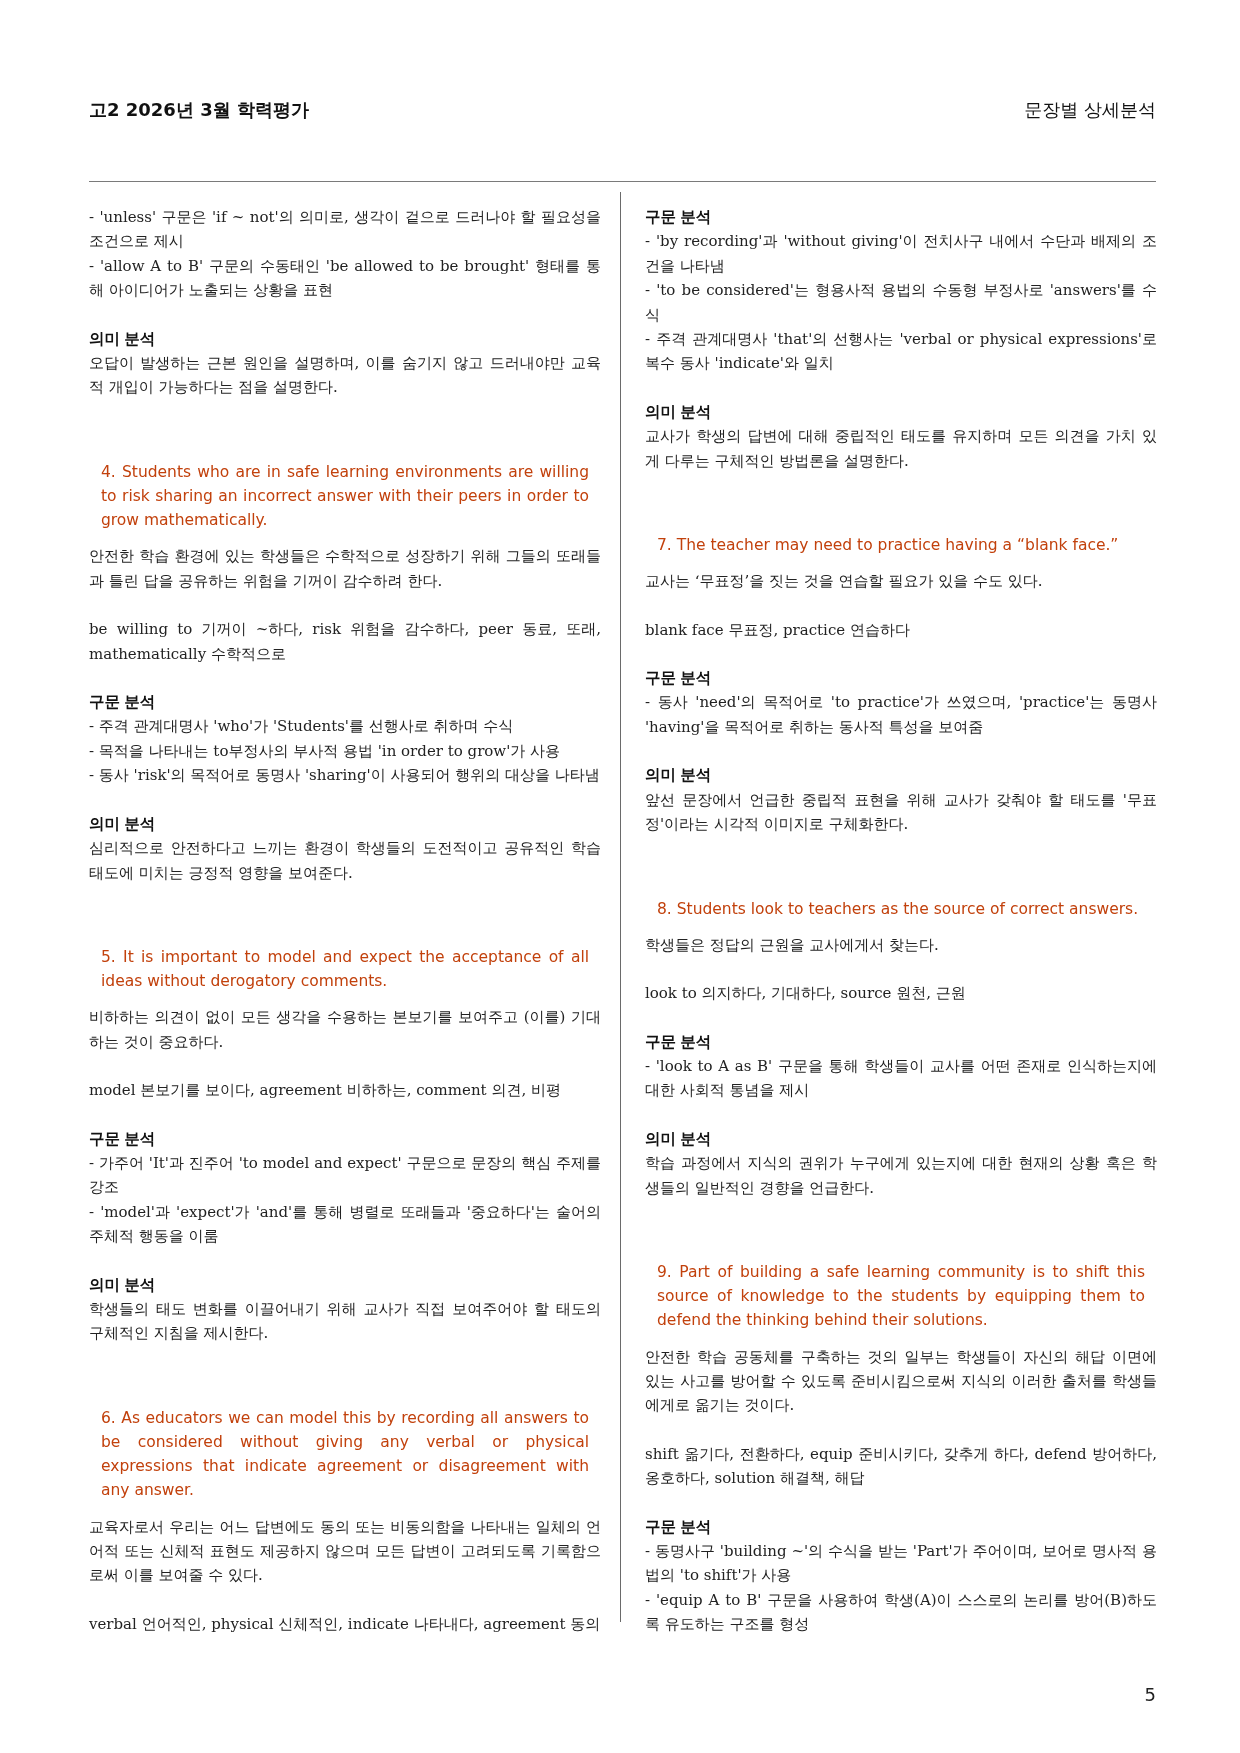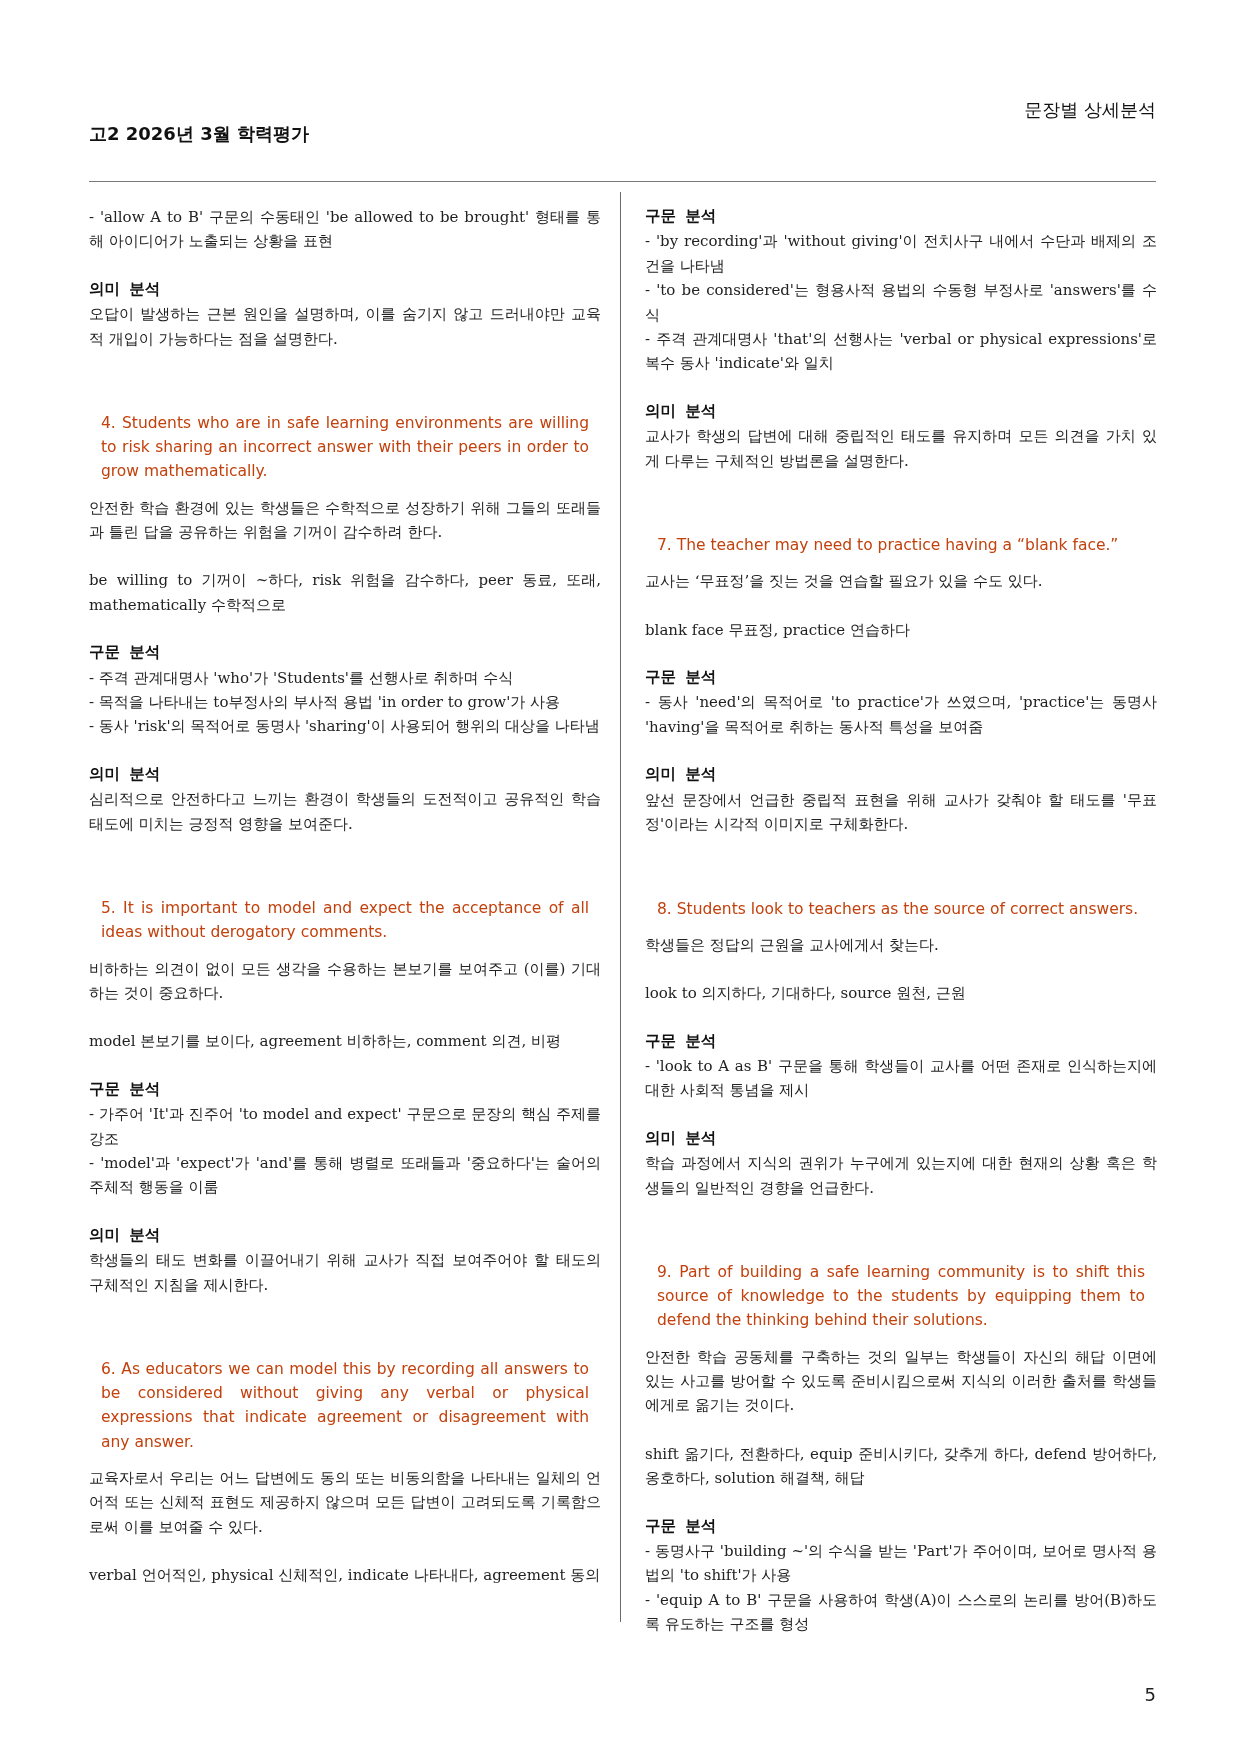--- a/index.html
+++ b/index.html
@@ -1,44 +1,45 @@
 <!DOCTYPE html>
 <html><head>
 <meta charset="utf-8">
 <style>
   html, body { margin: 0; padding: 0; background: #ffffff; }
   body { width: 1240px; height: 1753px; position: relative; overflow: hidden; color: #1a1a1a; }
   .page-header { position: absolute; left: 89px; right: 84px; top: 98px; height: 30px; }
-  .hdr-left { position: absolute; left: 0; top: 0; font-family: "DejaVu Sans", sans-serif; font-weight: bold; font-size: 18px; letter-spacing: 0px; color: #111; margin-top: 24px; }
+  .hdr-left { position: absolute; left: 0; top: 0; font-family: "DejaVu Sans", sans-serif; font-weight: bold; font-size: 18px; letter-spacing: 0px; color: #111; }
   .hdr-right { position: absolute; right: 0; top: 0; font-family: "DejaVu Sans", sans-serif; font-weight: normal; font-size: 18px; color: #111; }
   .hdr-rule { position: absolute; left: 89px; width: 1067px; top: 181px; height: 0; border-top: 1.3px solid #7a7a7a; }
   .col-divider { position: absolute; left: 620px; top: 192px; height: 1430px; width: 0; border-left: 1.3px solid #6a6a6a; }
   .col { position: absolute; top: 205px; width: 512px; }
   .col-left { left: 89px; }
   .col-right { left: 645px; }
   .block { margin: 0; }
   .para { font-family: "DejaVu Serif", serif; font-size: 15px; line-height: 24.4px; text-align: justify; color: #222; margin: 0; }
   .eng { font-family: "DejaVu Sans", sans-serif; font-size: 15.5px; line-height: 24.2px; text-align: justify; color: #c2410c; margin: 12px; }
-  .heading { font-family: Liberation Mono, monospace; font-weight: bold; font-size: 15.5px; line-height: 24.4px; color: #111; margin: 0; }
+  .heading { font-family: Liberation Sans, sans-serif; font-weight: bold; font-size: 15.5px; line-height: 24.4px; color: #111; margin: 0; }
   .gap { height: 24px; }
   .gap-xl { height: 48px; }
   .page-number { position: absolute; right: 84px; top: 1684px; font-family: "DejaVu Sans", sans-serif; font-size: 18px; color: #222; }
 </style>
 </head>
 <body>
 
 <div class="page-header">
   <div class="hdr-left">고2 2026년 3월 학력평가</div>
   <div class="hdr-right">문장별 상세분석</div>
 </div>
 <div class="hdr-rule"></div>
 <div class="col-divider"></div>
 
 <div class="col col-left">
   <div class="block">
+    <p class="para">- 'unless' 구문은 'if ~ not'의 의미로, 생각이 겉으로 드러나야 할 필요성을 조건으로 제시</p>
     <p class="para">- 'allow A to B' 구문의 수동태인 'be allowed to be brought' 형태를 통해 아이디어가 노출되는 상황을 표현</p>
     <div class="gap"></div>
     <p class="heading">의미 분석</p>
     <p class="para">오답이 발생하는 근본 원인을 설명하며, 이를 숨기지 않고 드러내야만 교육적 개입이 가능하다는 점을 설명한다.</p>
   </div>
   <div class="gap-xl"></div>
 
   <div class="block">
     <p class="eng">4. Students who are in safe learning environments are willing to risk sharing an incorrect answer with their peers in order to grow mathematically.</p>
     <p class="para">안전한 학습 환경에 있는 학생들은 수학적으로 성장하기 위해 그들의 또래들과 틀린 답을 공유하는 위험을 기꺼이 감수하려 한다.</p>

